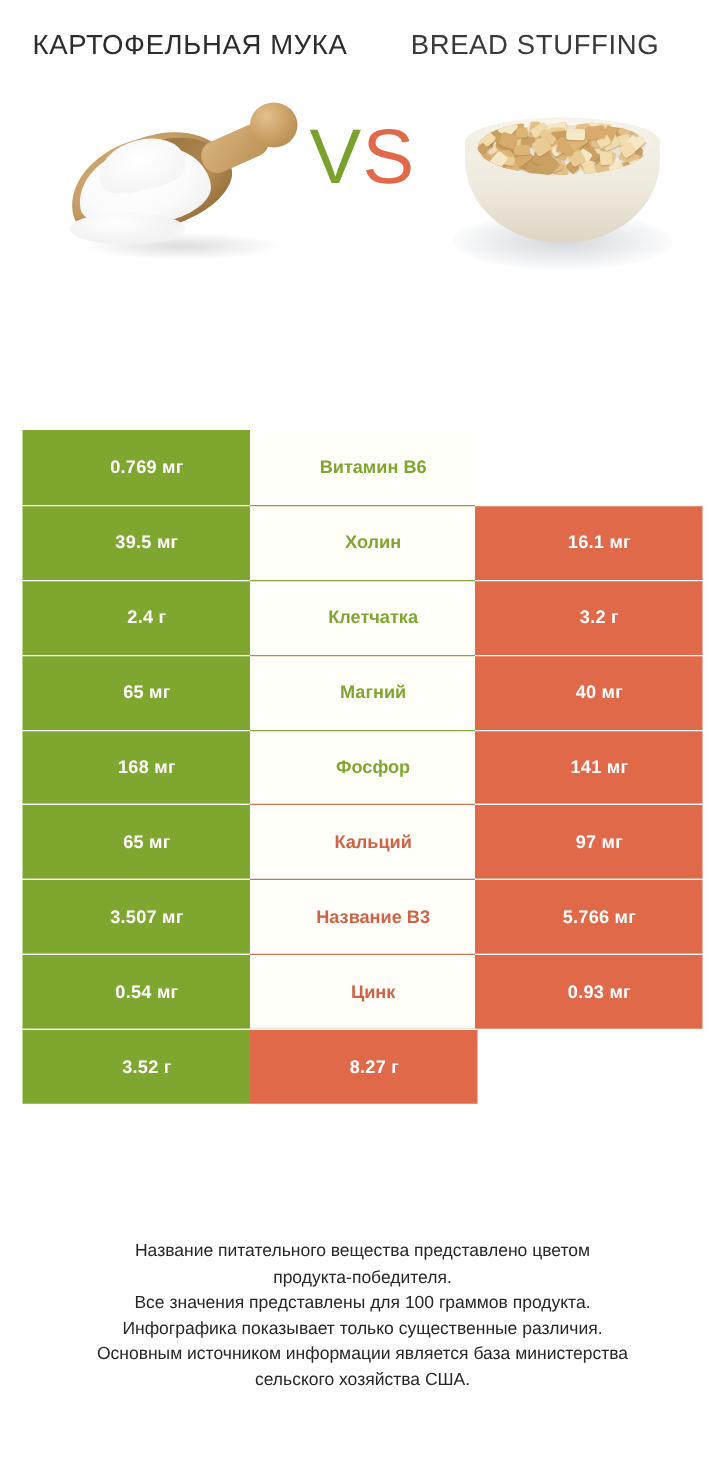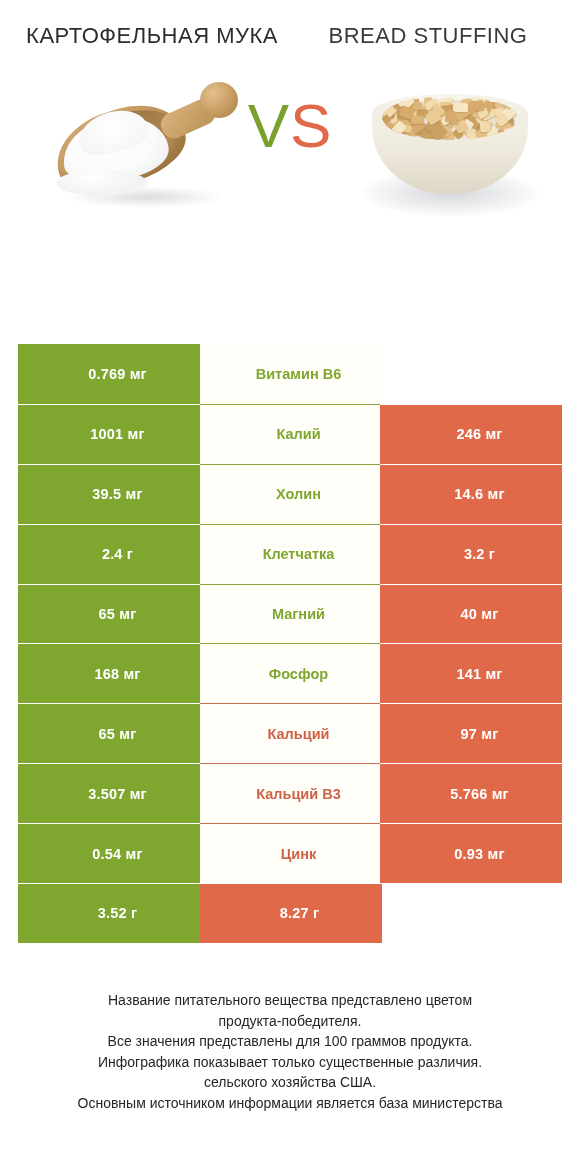--- a/index.html
+++ b/index.html
@@ -396,28 +396,23 @@
     </div>
   </div>
 </div>
 
 <div class="table" id="nutrient-table">
     <div class="row">
       <div class="cell cell-left">0.769 мг</div>
       <div class="cell cell-mid win-green">Витамин B6</div>
     </div>
     <div class="row sep-green">
-      <div class="cell cell-left">1001 мг</div>
-      <div class="cell cell-mid win-green">Калий</div>
-      <div class="cell cell-right">246 мг</div>
-    </div>
-    <div class="row sep-green">
       <div class="cell cell-left">39.5 мг</div>
       <div class="cell cell-mid win-green">Холин</div>
-      <div class="cell cell-right">14.6 мг</div>
+      <div class="cell cell-right">16.1 мг</div>
     </div>
     <div class="row sep-green">
       <div class="cell cell-left">2.4 г</div>
       <div class="cell cell-mid win-green">Клетчатка</div>
       <div class="cell cell-right">3.2 г</div>
     </div>
     <div class="row sep-green">
       <div class="cell cell-left">65 мг</div>
       <div class="cell cell-mid win-green">Магний</div>
       <div class="cell cell-right">40 мг</div>
@@ -427,34 +422,34 @@
       <div class="cell cell-mid win-green">Фосфор</div>
       <div class="cell cell-right">141 мг</div>
     </div>
     <div class="row sep-red">
       <div class="cell cell-left">65 мг</div>
       <div class="cell cell-mid win-red">Кальций</div>
       <div class="cell cell-right">97 мг</div>
     </div>
     <div class="row sep-red">
       <div class="cell cell-left">3.507 мг</div>
-      <div class="cell cell-mid win-red">Кальций B3</div>
+      <div class="cell cell-mid win-red">Название B3</div>
       <div class="cell cell-right">5.766 мг</div>
     </div>
     <div class="row sep-red">
       <div class="cell cell-left">0.54 мг</div>
       <div class="cell cell-mid win-red">Цинк</div>
       <div class="cell cell-right">0.93 мг</div>
     </div>
     <div class="row sep-green">
       <div class="cell cell-left">3.52 г</div>
       <div class="cell cell-right">8.27 г</div>
     </div>
   </div>
 
 <div class="footer">
   <div>Название питательного вещества представлено цветом</div>
   <div>продукта-победителя.</div>
   <div>Все значения представлены для 100 граммов продукта.</div>
   <div>Инфографика показывает только существенные различия.</div>
+  <div>Основным источником информации является база министерства</div>
   <div>сельского хозяйства США.</div>
-  <div>Основным источником информации является база министерства</div>
 </div>
 
 </body></html>

